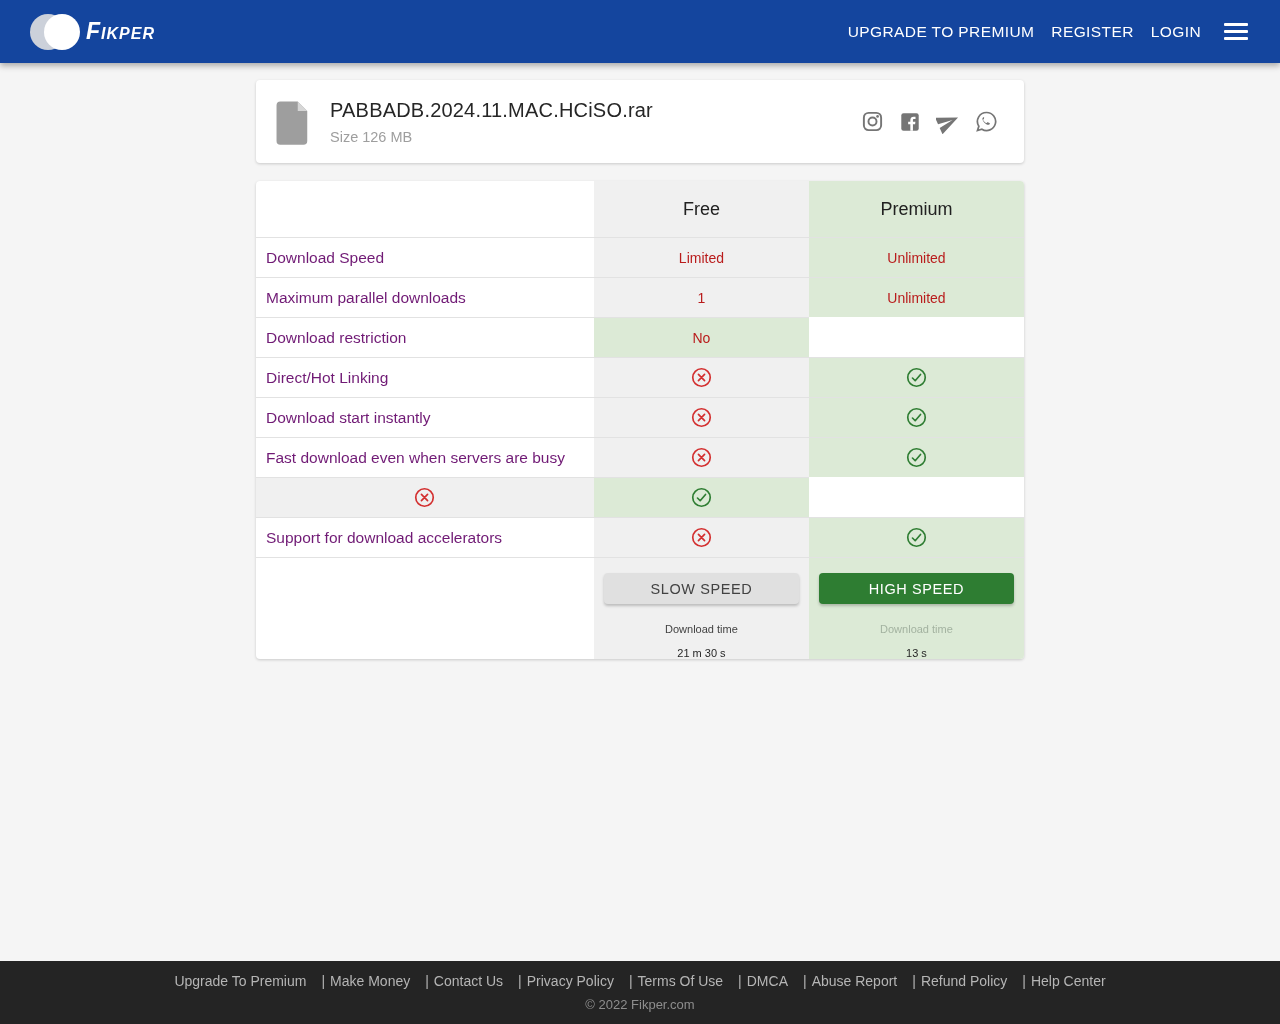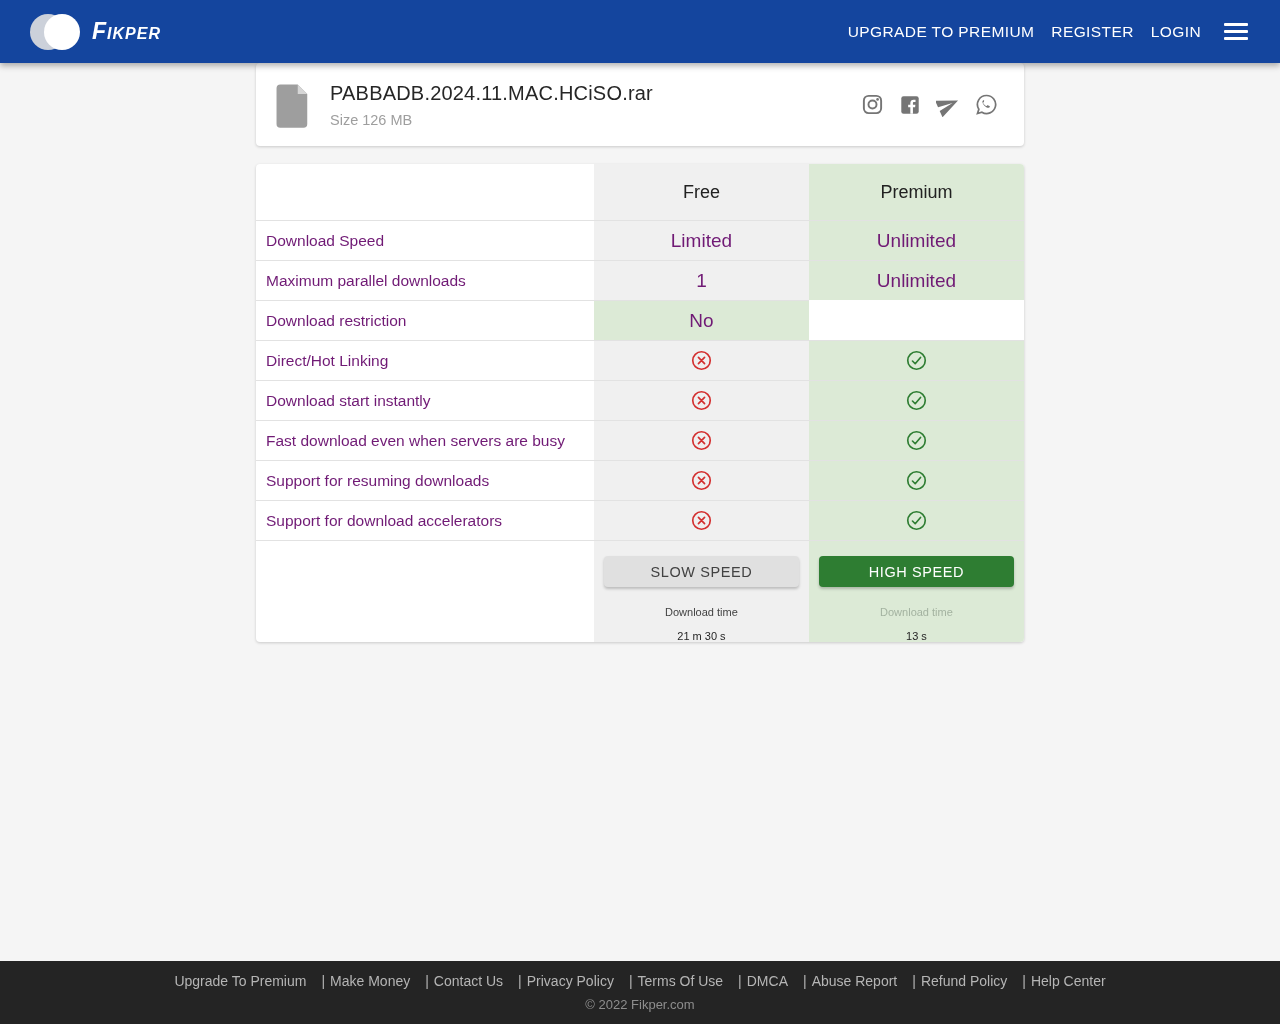--- a/index.html
+++ b/index.html
@@ -16,30 +16,30 @@
     background:#14459e;
     display:flex; align-items:center; justify-content:space-between;
     padding:0 32px 0 30px;
     box-shadow:0 3px 6px rgba(0,0,0,0.3);
     position:relative; z-index:5;
   }
   .brand { display:flex; align-items:center; cursor:pointer; text-decoration:none; }
   .circ { width:36px; height:36px; border-radius:50%; display:inline-block; }
   .circ-gray { background:#ccd1da; }
   .circ-white { background:#ffffff; margin-left:-22px; }
-  .brand-text { color:#fff; font-style:italic; font-weight:bold; margin-left:12px; letter-spacing:1px; }
+  .brand-text { color:#fff; font-style:italic; font-weight:bold; margin-left:6px; letter-spacing:1px; }
   .brand-text .b1 { font-size:23px; }
   .brand-text .b2 { font-size:16px; }
   .topnav { display:flex; align-items:center; gap:17px; }
   .navlink { color:#fff; font-size:15.5px; letter-spacing:0.4px; text-decoration:none; cursor:pointer; }
   .burger { background:none; border:none; cursor:pointer; display:flex; flex-direction:column; gap:4px; padding:4px 0 4px 6px; }
   .burger span { width:24px; height:3px; background:#fff; border-radius:1px; display:block; }
 
   
-  .content { flex:1 1 auto; width:768px; margin:0 auto; }
+  .content { flex:1 1 auto; width:768px; margin:0 auto; padding-top:17px; }
 
   .filecard {
     background:#fff; border-radius:4px;
     box-shadow:0 1px 3px rgba(0,0,0,0.18);
     display:flex; align-items:center;
     padding:17px 26px 17px 18px; height:83px;
   }
   .fileicon { flex:0 0 auto; display:flex; }
   .filemeta { margin-left:18px; flex:1 1 auto; min-width:0; }
   .filename { font-size:20px; color:#262626; letter-spacing:0.2px; }
@@ -53,21 +53,21 @@
     box-shadow:0 1px 3px rgba(0,0,0,0.18);
   }
   .trow { display:grid; grid-template-columns:44% 28% 28%; }
   .cell { display:flex; align-items:center; }
   .c-free { background:#f0f0f0; justify-content:center; text-align:center; }
   .c-premium { background:#dcead6; justify-content:center; text-align:center; }
   .thead .cell { height:56px; }
   .hcell { font-size:18px; color:#212121; }
   .tbody .trow .cell { height:40px; border-top:1px solid #e2e2e2; }
   .tbody .c-label { padding-left:10px; font-size:15.5px; color:#701a75; }
-  .tbody .c-free, .tbody .c-premium { font-size:19px; color:#701a75; }
+  .tbody .c-free, .tbody .c-premium { font-size:14px; color:#b91c1c; }
   .tbody .icon-wrap { display:flex; }
 
   .taction .cell { border-top:1px solid #e2e2e2; height:102px; }
   .acell { flex-direction:column; justify-content:flex-start; padding:15px 10px 0;gap:8px; }
   .btn {
     width:100%; height:33px; border:none; border-radius:4px;
     font-family:"Liberation Sans", sans-serif;
     font-size:14.5px; letter-spacing:0.6px; cursor:pointer;
     box-shadow:0 2px 3px rgba(0,0,0,0.22);
   }
@@ -224,21 +224,20 @@
           <div class="cell c-premium">
             <span class="icon-wrap">
               <svg width="21" height="21" viewBox="0 0 24 24" fill="none" stroke="#2e7d32" stroke-width="1.9" stroke-linecap="round" stroke-linejoin="round">
                 <circle cx="12" cy="12" r="10"></circle>
                 <path d="M7.4 12.6l3.1 3.1 6.1-7.2"></path>
               </svg>
             </span>
           </div>
         </div>
         <div class="trow">
-          <div class="cell c-label">Support for resuming downloads</div>
           <div class="cell c-free">
             <span class="icon-wrap">
               <svg width="21" height="21" viewBox="0 0 24 24" fill="none" stroke="#d32f2f" stroke-width="1.9" stroke-linecap="round">
                 <circle cx="12" cy="12" r="10"></circle>
                 <path d="M8.5 8.5l7 7M15.5 8.5l-7 7"></path>
               </svg>
             </span>
           </div>
           <div class="cell c-premium">
             <span class="icon-wrap">

